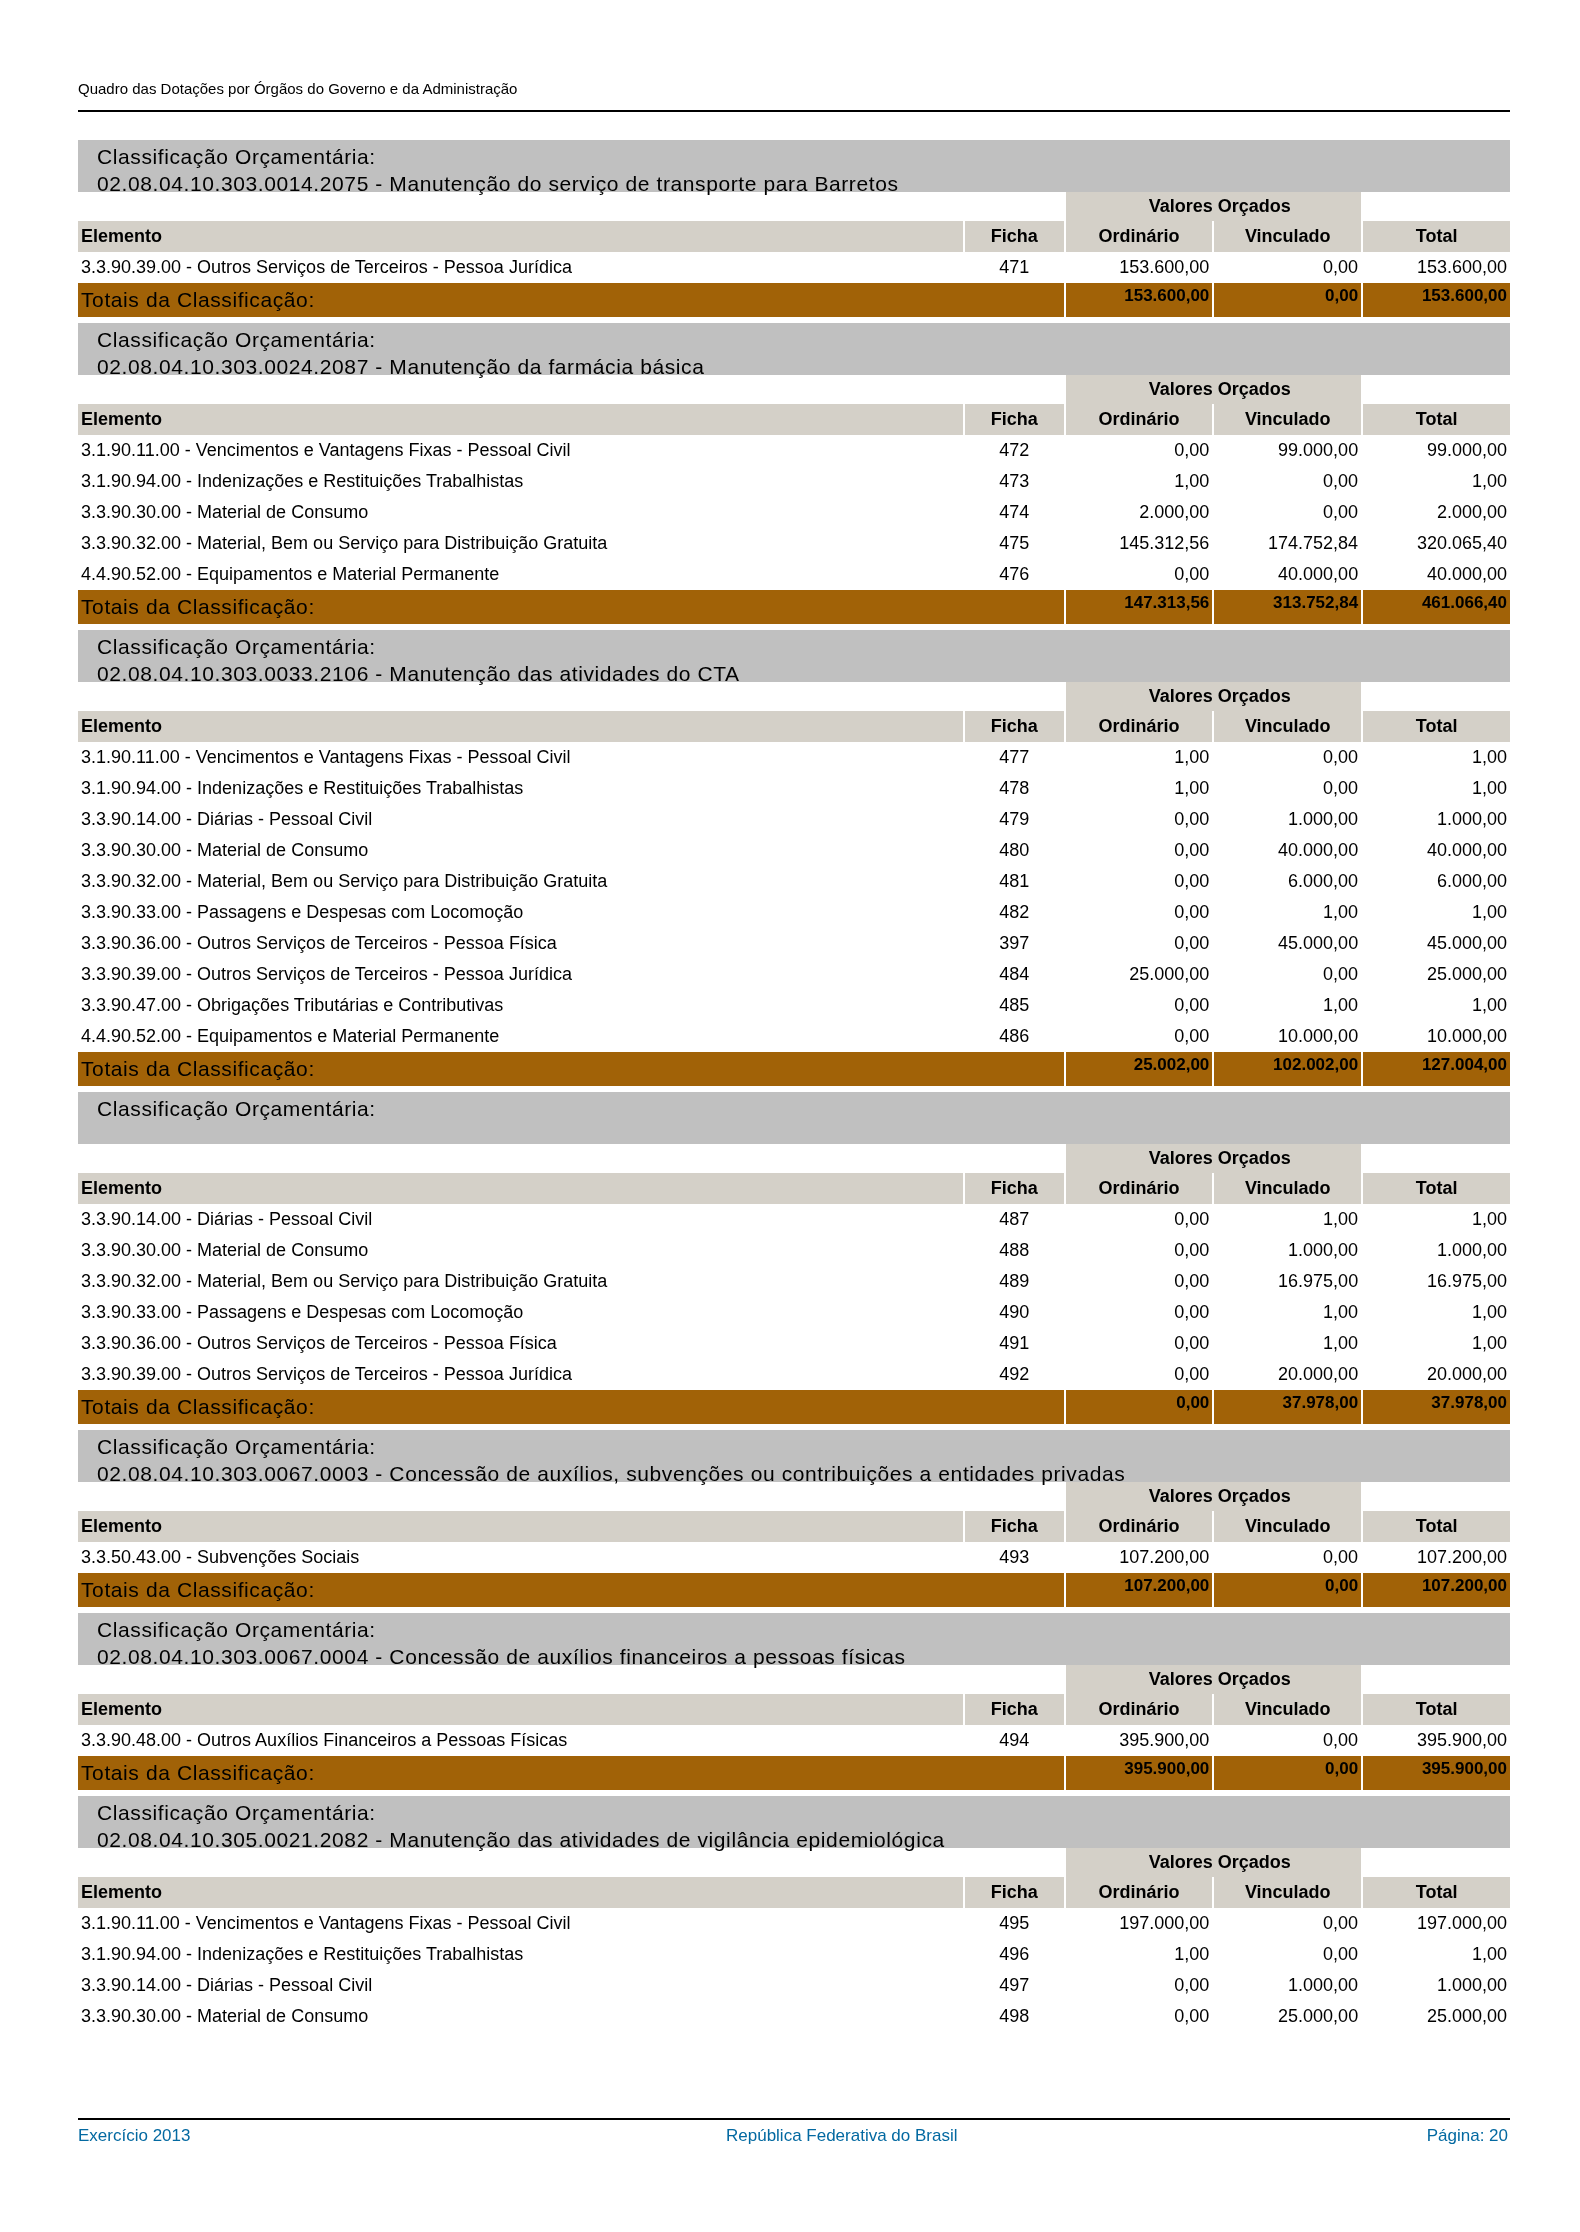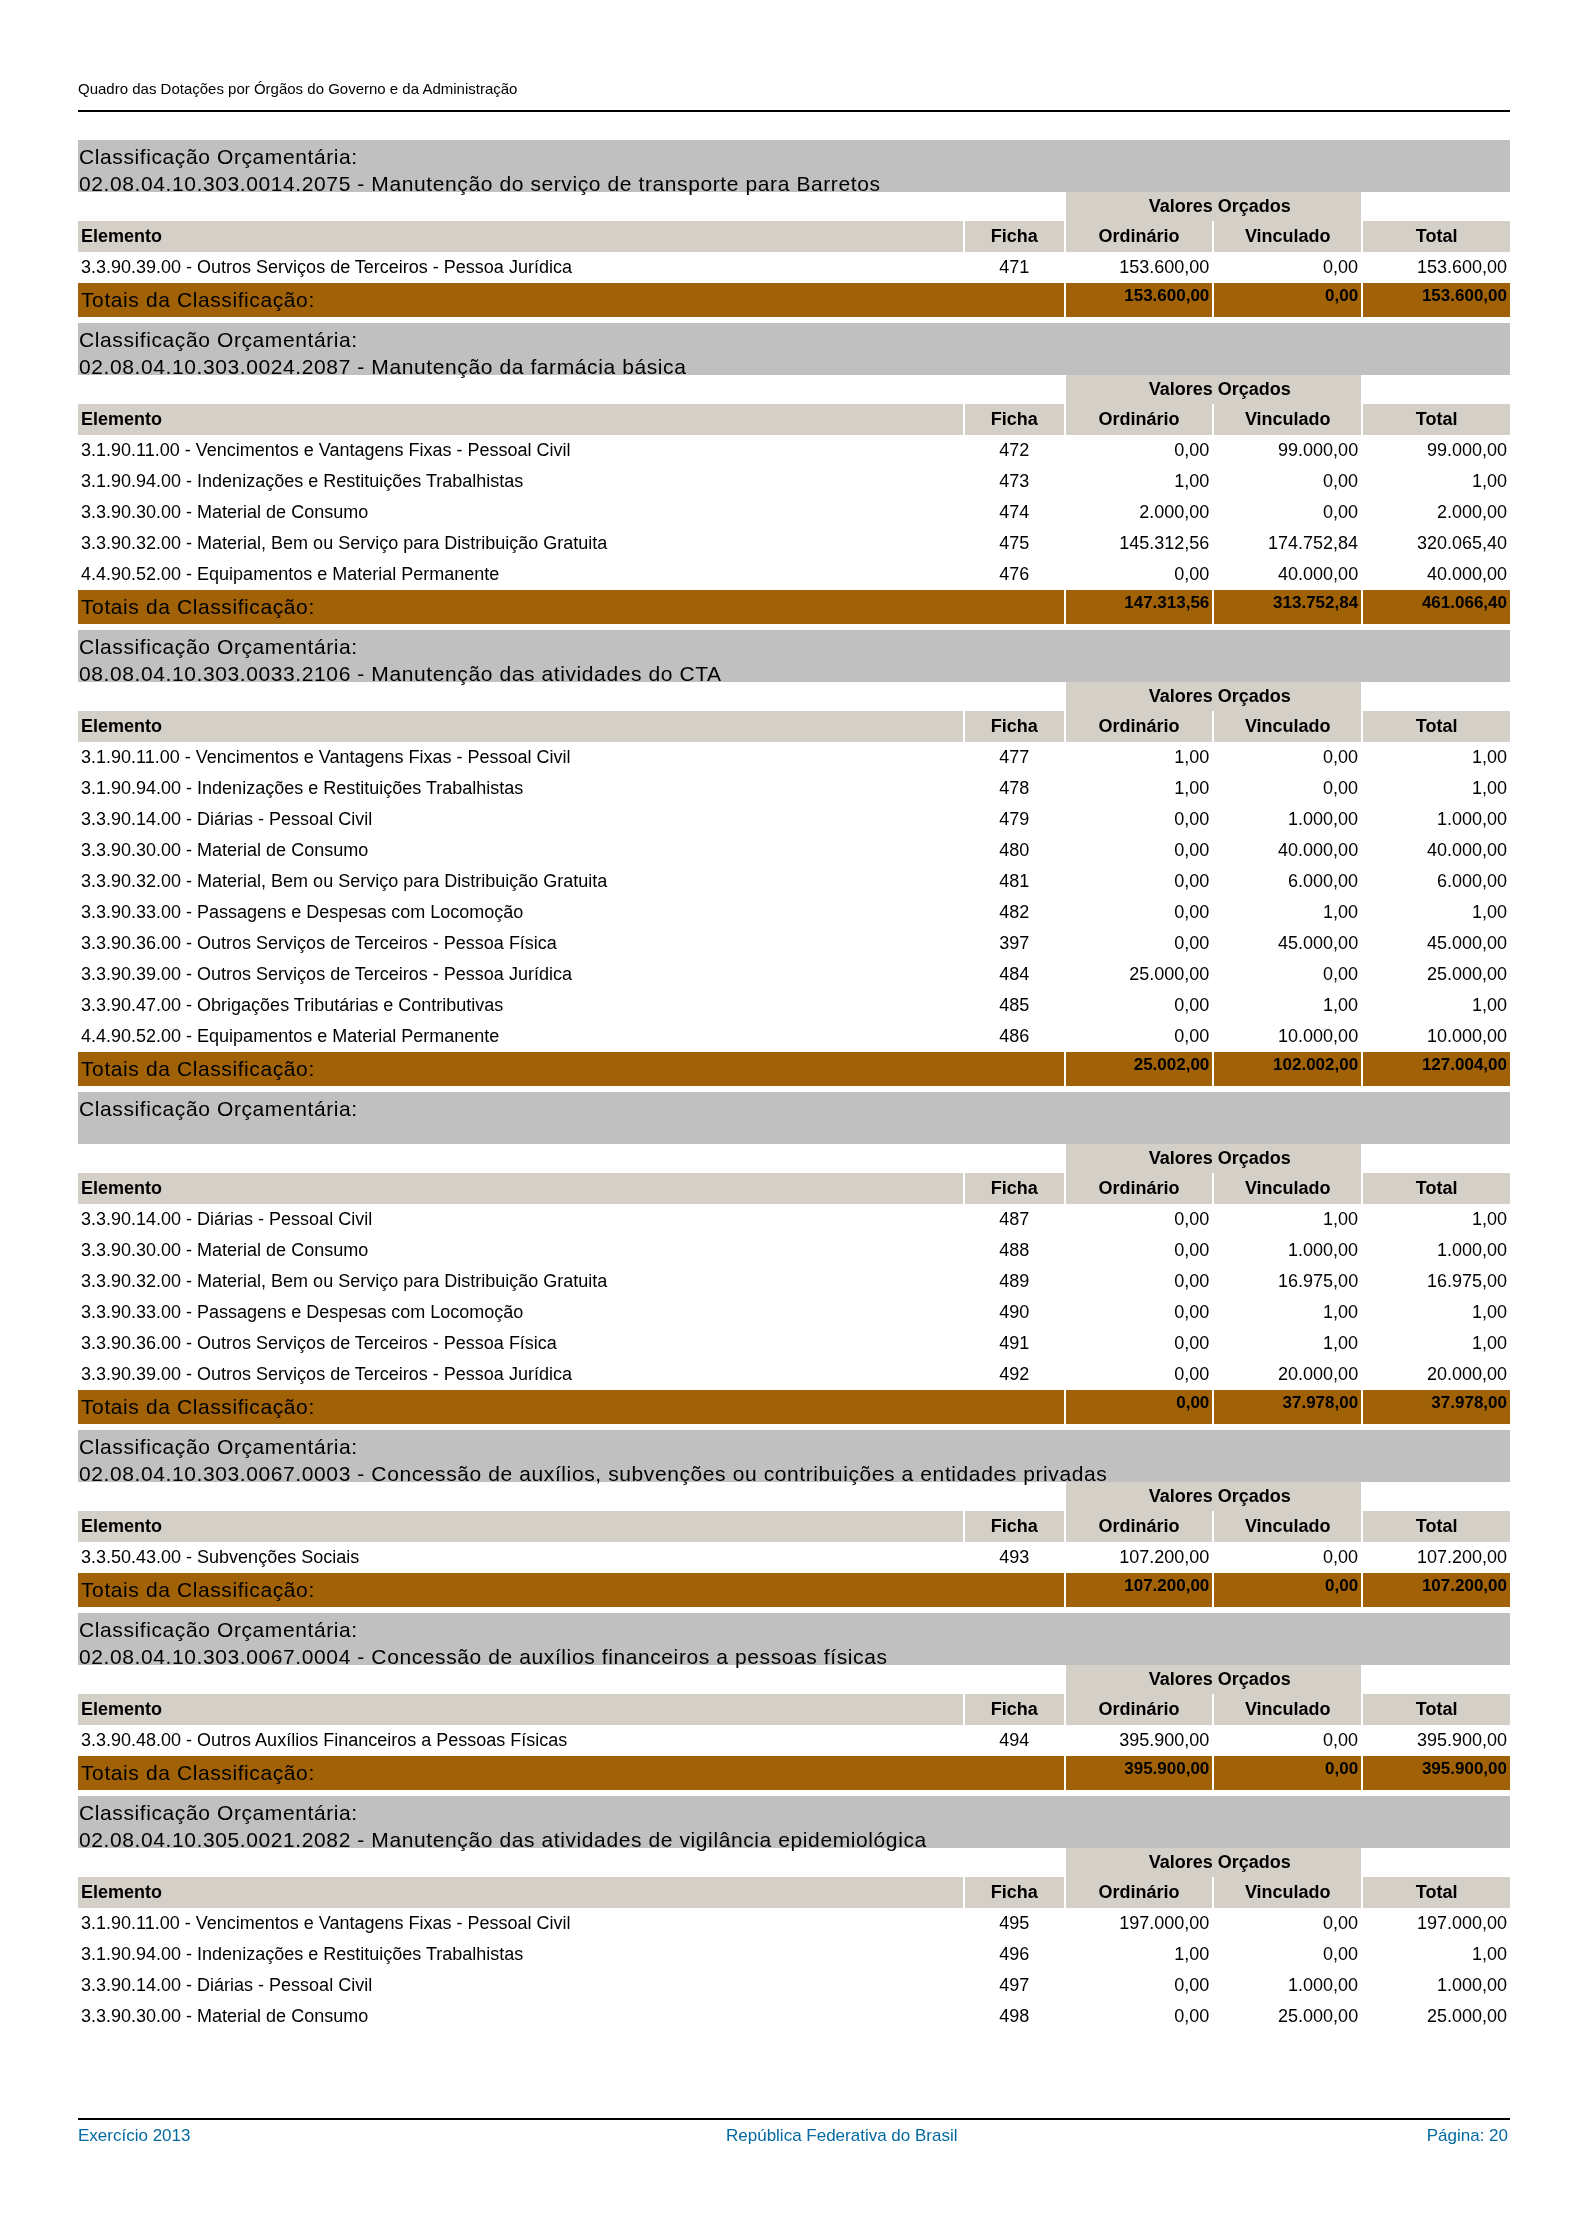--- a/index.html
+++ b/index.html
@@ -1,20 +1,20 @@
 <!DOCTYPE html>
 <html><head>
 <meta charset="utf-8">
 <style>
   html,body{margin:0;padding:0;background:#fff;}
   body{width:1580px;height:2232px;position:relative;font-family:"Liberation Sans",sans-serif;color:#000;overflow:hidden;}
   .page-header{position:absolute;left:78px;top:80px;font-size:15px;}
   .rule-top{position:absolute;left:78px;width:1432px;top:110px;height:2px;background:#000;}
   .content{position:absolute;left:78px;top:140px;width:1432px;}
-  .class-head{background:#c0c0c0;padding:3px 2px 2px 1px;font-size:21px;line-height:27px;letter-spacing:0.6px;height:52px;box-sizing:border-box;}
+  .class-head{background:#c0c0c0;padding:3px 2px 2px 19px;font-size:21px;line-height:27px;letter-spacing:0.6px;height:52px;box-sizing:border-box;}
   table{border-collapse:separate;border-spacing:2px 0;width:1436px;margin-left:-2px;table-layout:fixed;}
   col.c-el{width:880px;} col.c-fi{width:98px;} col.c-or{width:146px;} col.c-vi{width:146px;} col.c-to{width:146px;}
   td,th{padding:0 3px;font-size:18px;height:31px;white-space:nowrap;}
   .vo-row td{height:29px;padding-left:16px;}
   .vo{background:#d4d0c8;text-align:center;font-weight:bold;font-size:18px;}
   .hdr th{background:#d4d0c8;font-weight:bold;height:31px;margin-top:17px;}
   .hdr th.l{text-align:left;}
   .hdr th.c{text-align:center;}
   .data td{height:31px;}
   .r{text-align:right;}
@@ -150,21 +150,21 @@
             <td class="r num">313.752,84</td>
             <td class="r num">461.066,40</td>
           </tr>
         </tbody>
     </table>
   </div>
 
   <div class="sec">
     <div class="class-head">
       <div>Classificação Orçamentária:</div>
-      <div>08.08.04.10.303.0033.2106 - Manutenção das atividades do CTA</div>
+      <div>02.08.04.10.303.0033.2106 - Manutenção das atividades do CTA</div>
     </div>
     <table>
       <colgroup>
           <col class="c-el">
           <col class="c-fi">
           <col class="c-or">
           <col class="c-vi">
           <col class="c-to">
         </colgroup>
       <tbody>

